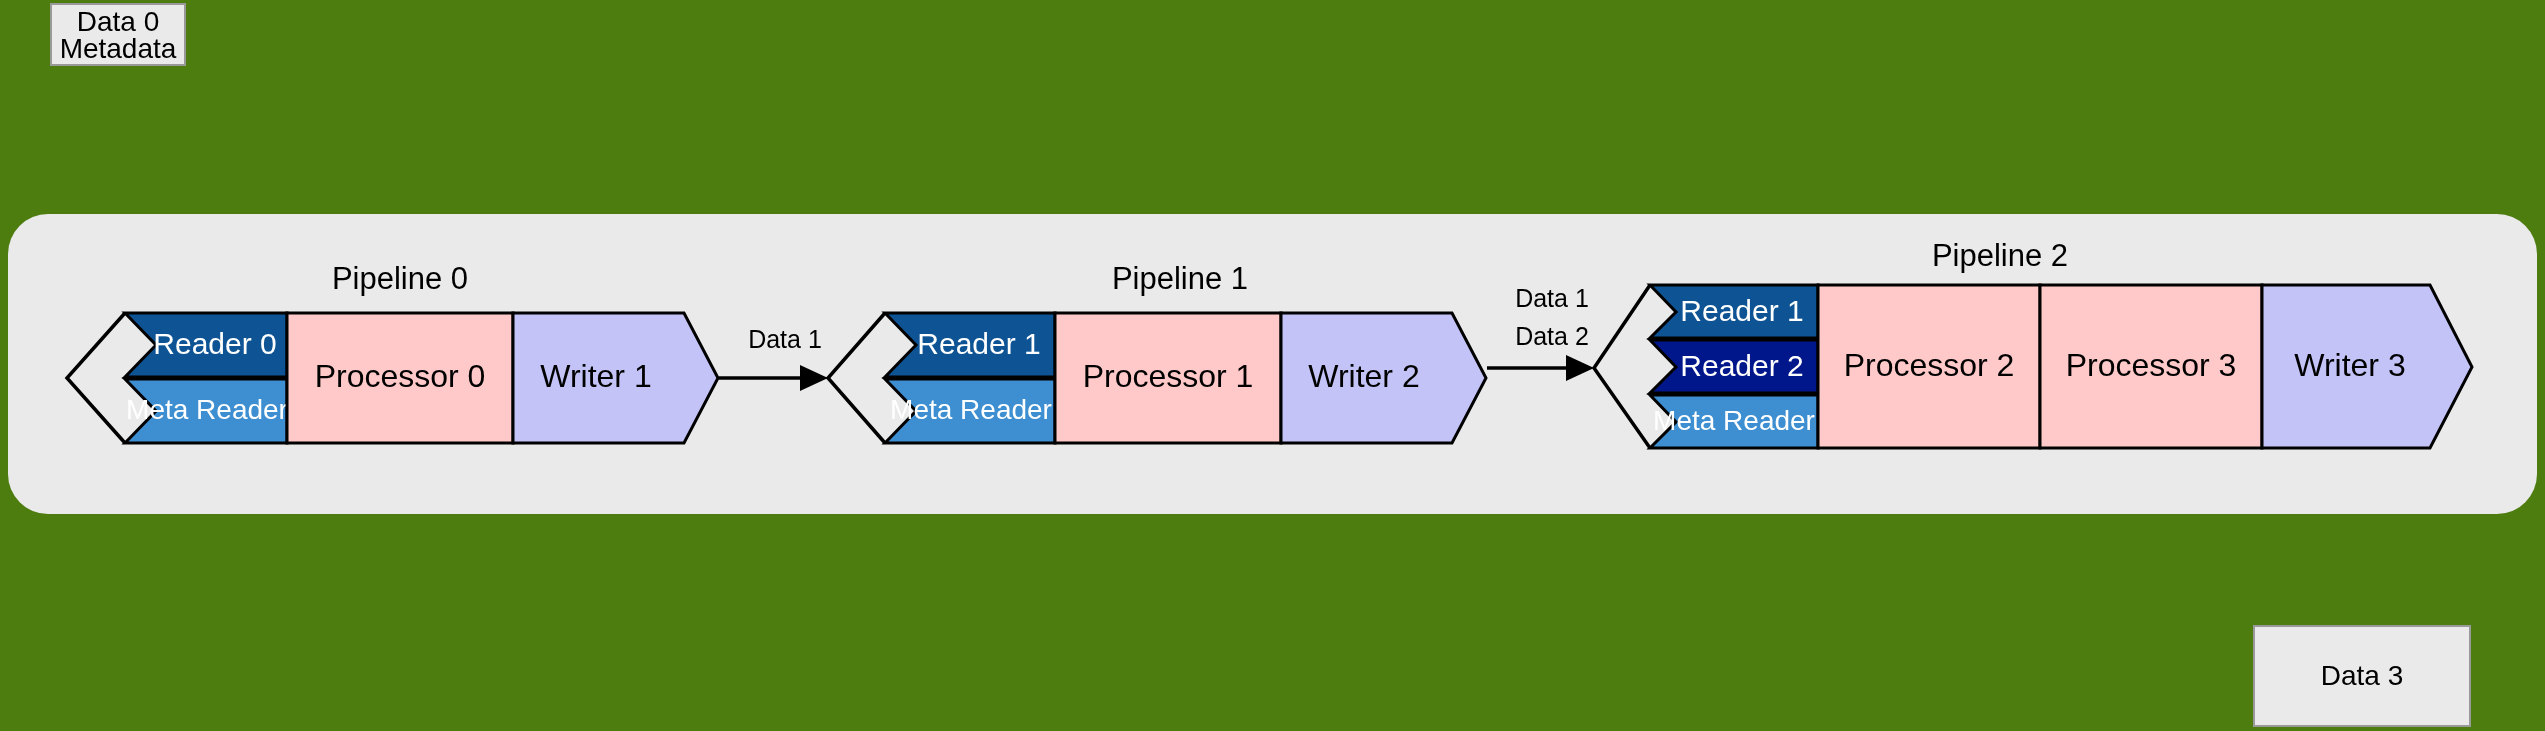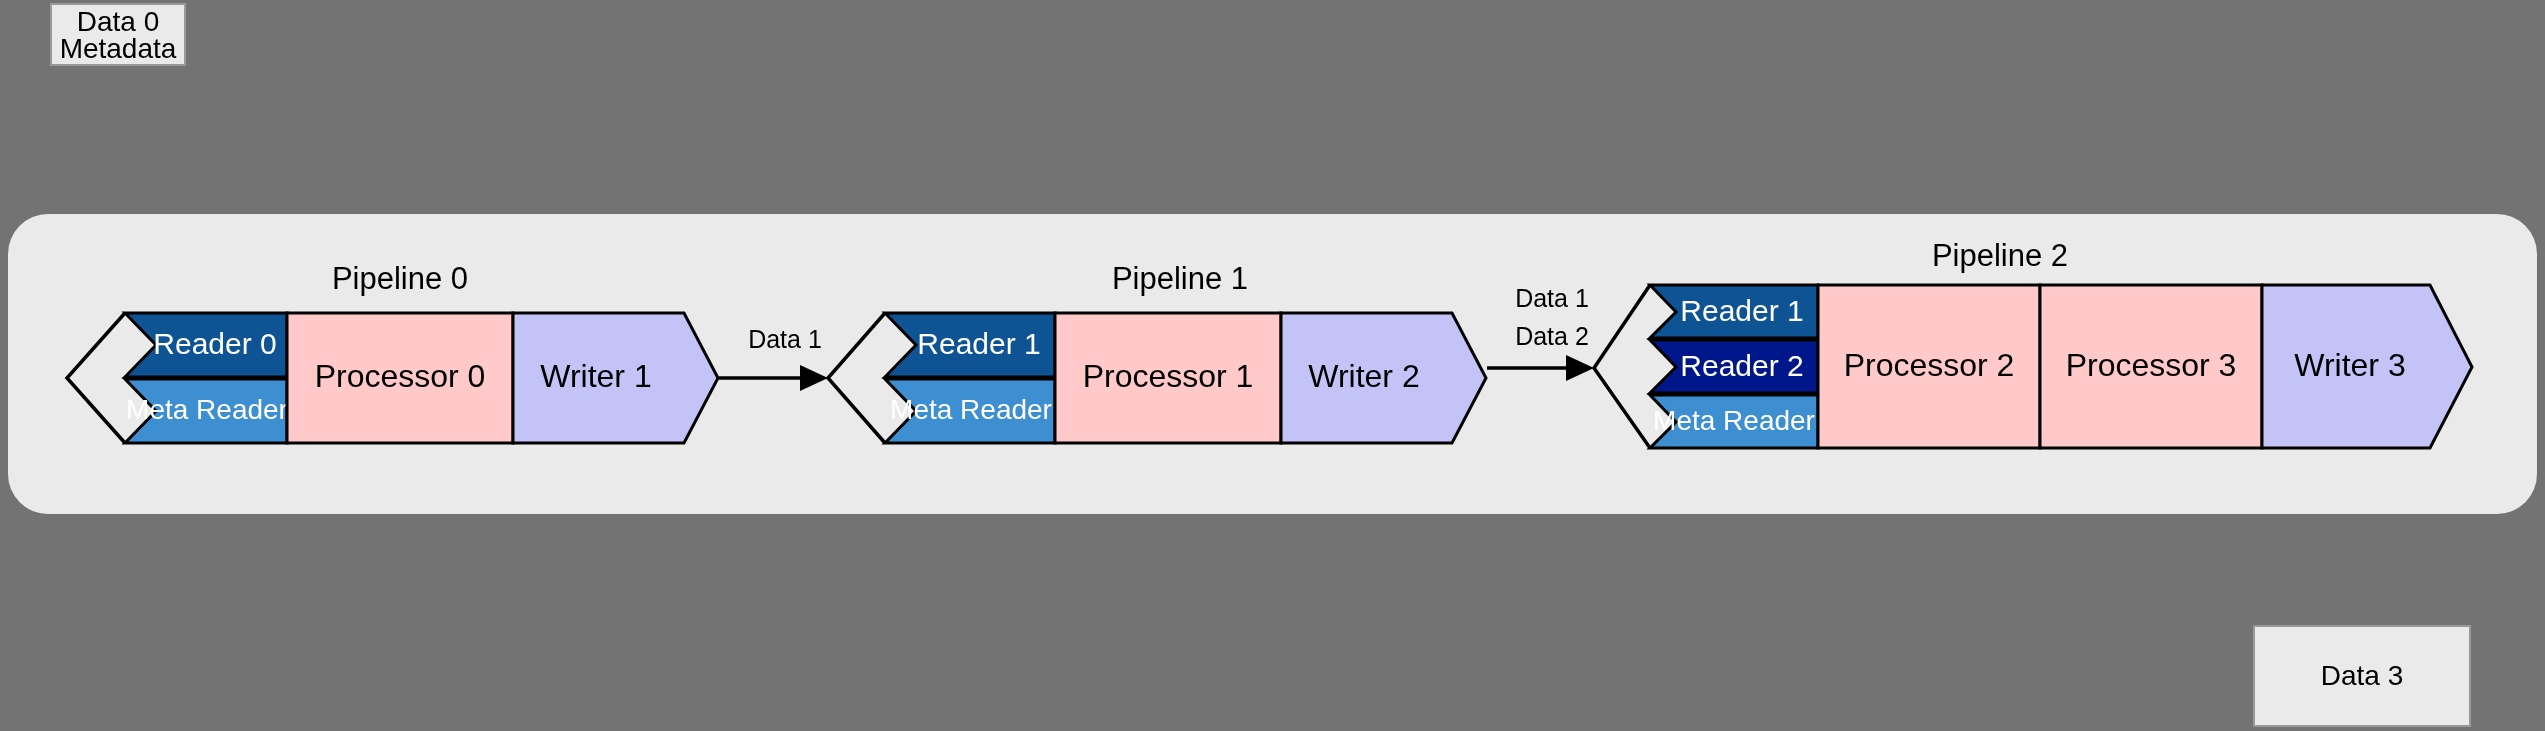--- a/index.html
+++ b/index.html
@@ -10,21 +10,21 @@
   body {
     width: 2545px;
     height: 731px;
     overflow: hidden;
     font-family: "Liberation Sans", sans-serif;
   }
   #stage {
     position: relative;
     width: 2545px;
     height: 731px;
-    background: #737373;
+    background: #4d7c0f;
   }
   svg.diagram {
     position: absolute;
     left: 0;
     top: 0;
     width: 2545px;
     height: 731px;
     display: block;
   }
   text {

